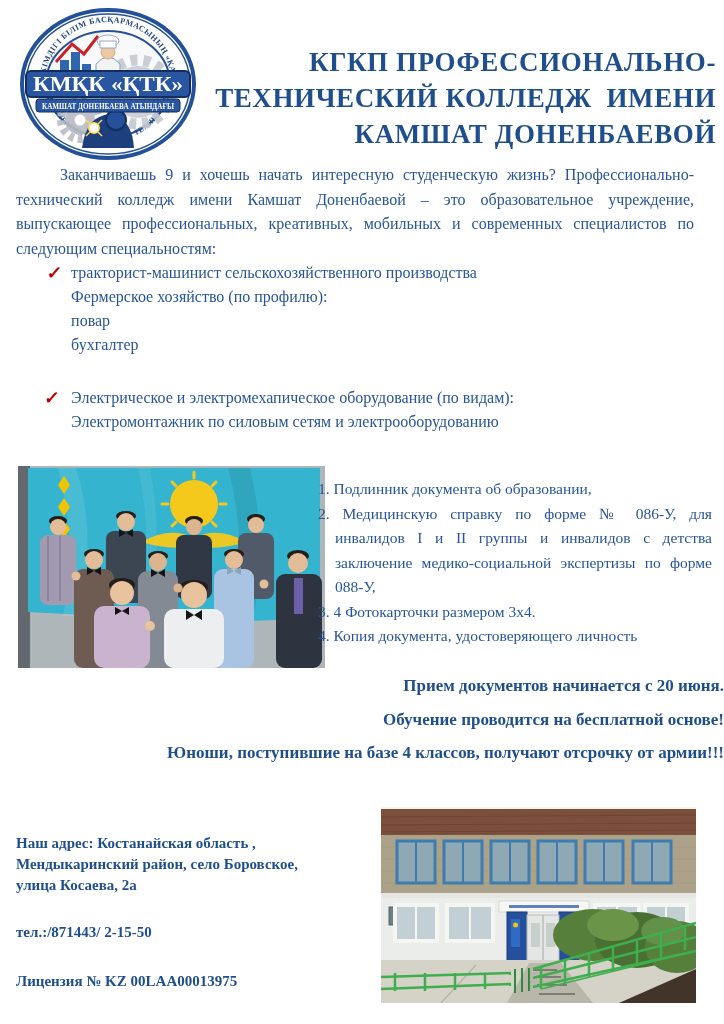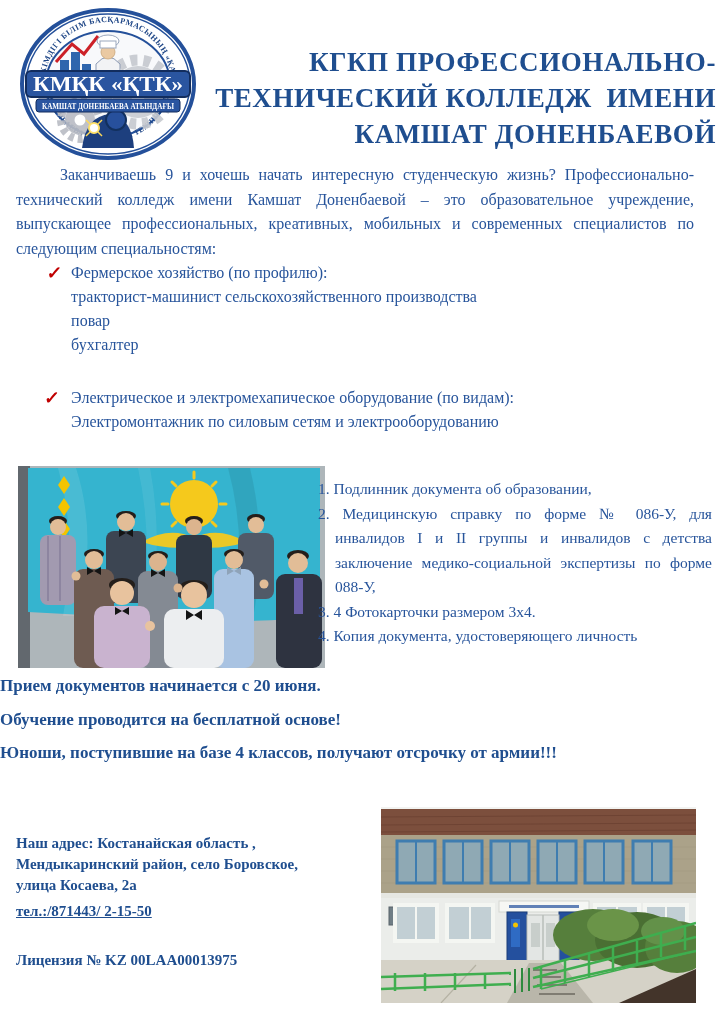--- a/index.html
+++ b/index.html
@@ -17,26 +17,26 @@
          transform:skewX(-6deg);}
   .spec-lines{font-size:16px;line-height:24px;}
   .photo{position:absolute;}
   .photo-students{left:18px;top:466px;width:307px;height:202px;}
   .photo-building{left:381px;top:807px;width:315px;height:196px;}
   .docs{position:absolute;left:318px;top:477px;width:394px;}
   .docs-heading{color:#e90c0c;font-size:16.5px;font-weight:bold;text-align:center;
                 margin:0 0 11px 0;}
   .doc-item{font-size:15.5px;line-height:24.5px;text-align:justify;
             padding-left:17px;text-indent:-17px;}
-  .announcements{position:absolute;left:0;top:676px;width:724px;text-align:left;
+  .announcements{position:absolute;left:0;top:676px;width:724px;text-align:right;
                  font-weight:bold;font-size:17px;color:#1f4e8f;}
   .announcements .a-line{margin-bottom:13.5px;}
   .contact{position:absolute;left:16px;top:833px;width:360px;text-align:left;
            font-weight:bold;font-size:15px;line-height:21px;color:#1f4e8f;}
-  .contact .phone{margin-top:5px;text-decoration:underline;}
+  .contact .phone{margin-top:26px;}
   .contact .license{margin-top:28px;}
   svg text{font-family:"Liberation Serif","DejaVu Serif",serif;}
 </style>
 </head>
 <body>
 
 <div class="page">
 
   <div class="logo">
     <svg viewBox="0 0 176 152">
@@ -105,22 +105,22 @@
     <span>ТЕХНИЧЕСКИЙ КОЛЛЕДЖ&nbsp; ИМЕНИ</span><br>
     <span>КАМШАТ ДОНЕНБАЕВОЙ</span>
   </h1>
 
   <p class="intro">Заканчиваешь 9 и хочешь начать интересную студенческую жизнь? Профессионально-технический колледж имени Камшат Доненбаевой – это образовательное учреждение, выпускающее профессиональных, креативных, мобильных и современных специалистов по следующим специальностям:</p>
 
   <div class="specs">
     <div class="spec">
       <span class="check">✓</span>
       <div class="spec-lines">
+        <div>тракторист-машинист сельскохозяйственного производства</div>
         <div>Фермерское хозяйство (по профилю):</div>
-        <div>тракторист-машинист сельскохозяйственного производства</div>
         <div>повар</div>
         <div>бухгалтер</div>
       </div>
     </div>
     <div class="spec">
       <span class="check">✓</span>
       <div class="spec-lines">
         <div>Электрическое и электромехапическое оборудование (по видам):</div>
         <div>Электромонтажник по силовым сетям и электрооборудованию</div>
       </div>

